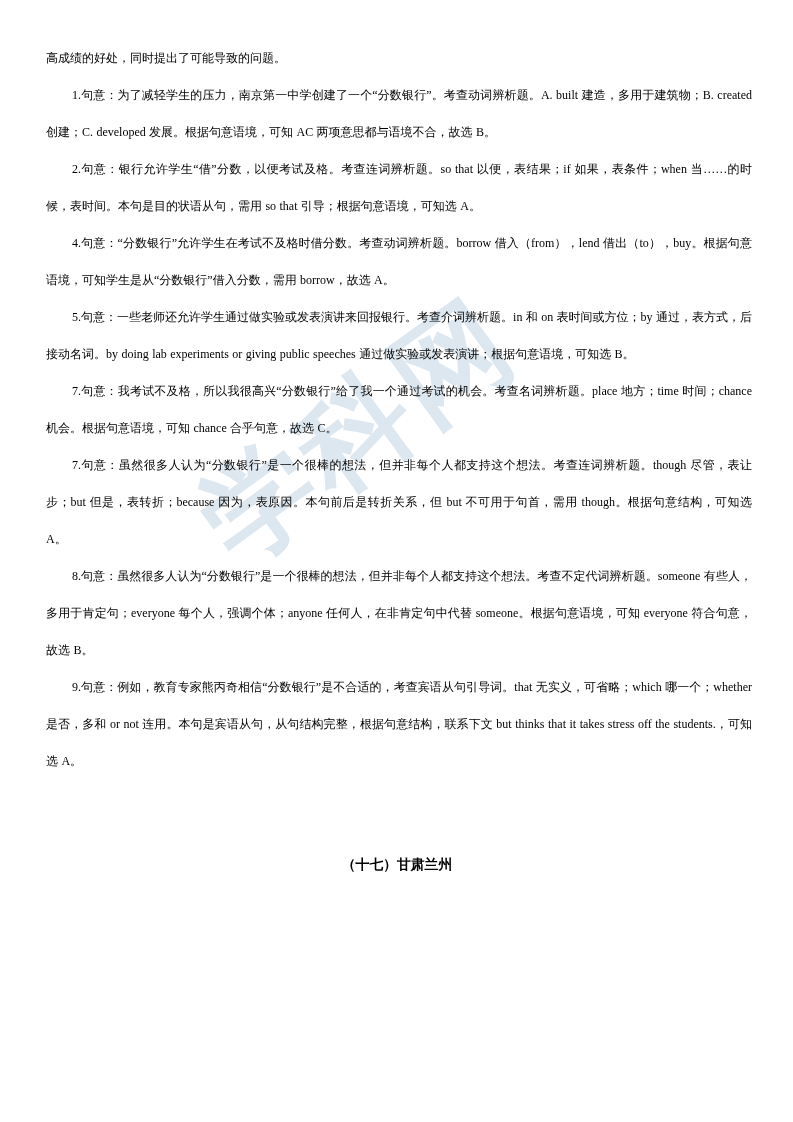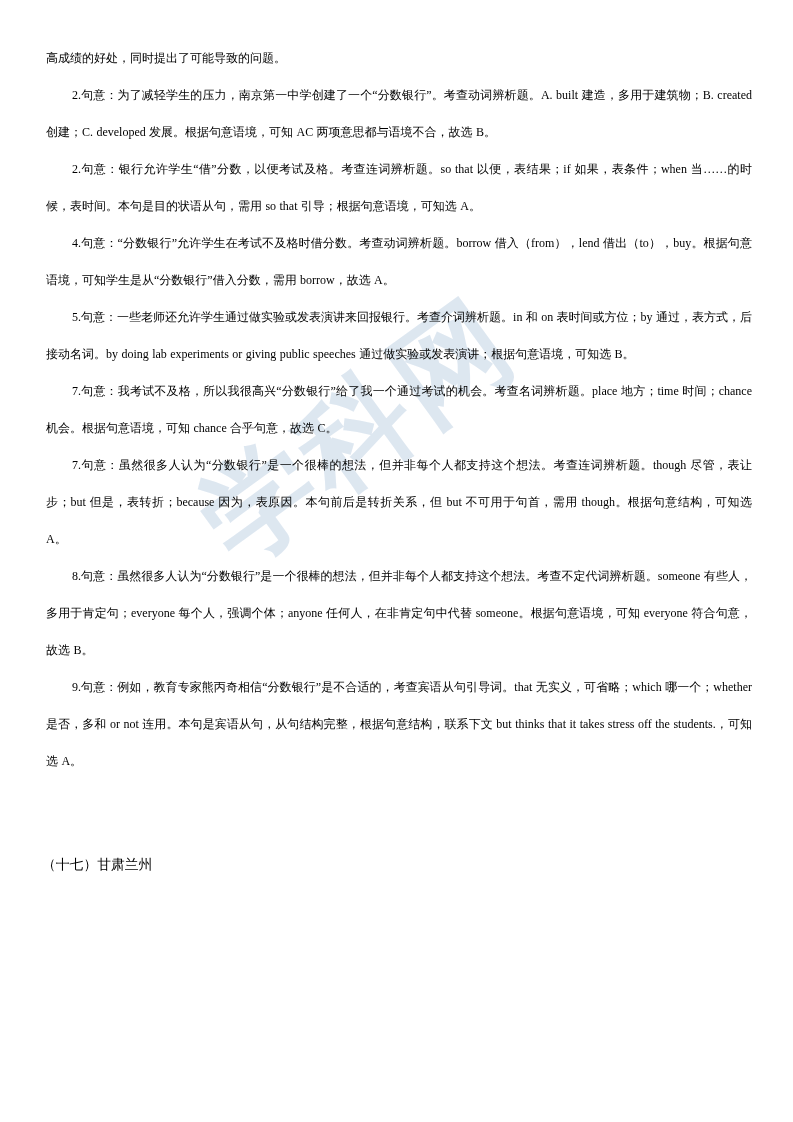--- a/index.html
+++ b/index.html
@@ -55,42 +55,43 @@
     text-align: justify;
     text-justify: inter-ideograph;
     text-indent: 0;
     word-spacing: 0.4px;
   }
   p.indent {
     text-indent: 26px;
   }
   .heading {
     margin: 0;
+    text-align: center;
     font-size: 13.8px;
-    font-weight: 400;
+    font-weight: 700;
     font-family: "DejaVu Sans", "Liberation Sans", sans-serif;
     line-height: 37px;
   }
   .spacer-md { height: 66px; }
   .spacer-lg { height: 56px; }
 </style>
 </head>
 <body>
 
 <div class="page">
 
   <div class="watermark">
     <span>学科网</span>
   </div>
 
   <div class="content">
 
     <p class="para">高成绩的好处，同时提出了可能导致的问题。</p>
 
-    <p class="para indent">2.句意：为了减轻学生的压力，南京第一中学创建了一个“分数银行”。考查动词辨析题。A. built 建造，多用于建筑物；B. created 创建；C. developed 发展。根据句意语境，可知 AC 两项意思都与语境不合，故选 B。</p>
+    <p class="para indent">1.句意：为了减轻学生的压力，南京第一中学创建了一个“分数银行”。考查动词辨析题。A. built 建造，多用于建筑物；B. created 创建；C. developed 发展。根据句意语境，可知 AC 两项意思都与语境不合，故选 B。</p>
     <p class="para indent">2.句意：银行允许学生“借”分数，以便考试及格。考查连词辨析题。so that 以便，表结果；if 如果，表条件；when 当……的时候，表时间。本句是目的状语从句，需用 so that 引导；根据句意语境，可知选 A。</p>
     <p class="para indent">4.句意：“分数银行”允许学生在考试不及格时借分数。考查动词辨析题。borrow 借入（from），lend 借出（to），buy。根据句意语境，可知学生是从“分数银行”借入分数，需用 borrow，故选 A。</p>
     <p class="para indent">5.句意：一些老师还允许学生通过做实验或发表演讲来回报银行。考查介词辨析题。in 和 on 表时间或方位；by 通过，表方式，后接动名词。by doing lab experiments or giving public speeches 通过做实验或发表演讲；根据句意语境，可知选 B。</p>
     <p class="para indent">7.句意：我考试不及格，所以我很高兴“分数银行”给了我一个通过考试的机会。考查名词辨析题。place 地方；time 时间；chance 机会。根据句意语境，可知 chance 合乎句意，故选 C。</p>
     <p class="para indent">7.句意：虽然很多人认为“分数银行”是一个很棒的想法，但并非每个人都支持这个想法。考查连词辨析题。though 尽管，表让步；but 但是，表转折；because 因为，表原因。本句前后是转折关系，但 but 不可用于句首，需用 though。根据句意结构，可知选 A。</p>
     <p class="para indent">8.句意：虽然很多人认为“分数银行”是一个很棒的想法，但并非每个人都支持这个想法。考查不定代词辨析题。someone 有些人，多用于肯定句；everyone 每个人，强调个体；anyone 任何人，在非肯定句中代替 someone。根据句意语境，可知 everyone 符合句意，故选 B。</p>
     <p class="para indent">9.句意：例如，教育专家熊丙奇相信“分数银行”是不合适的，考查宾语从句引导词。that 无实义，可省略；which 哪一个；whether 是否，多和 or not 连用。本句是宾语从句，从句结构完整，根据句意结构，联系下文 but thinks that it takes stress off the students.，可知选 A。</p>
 
     <div class="spacer-md"></div>
 

